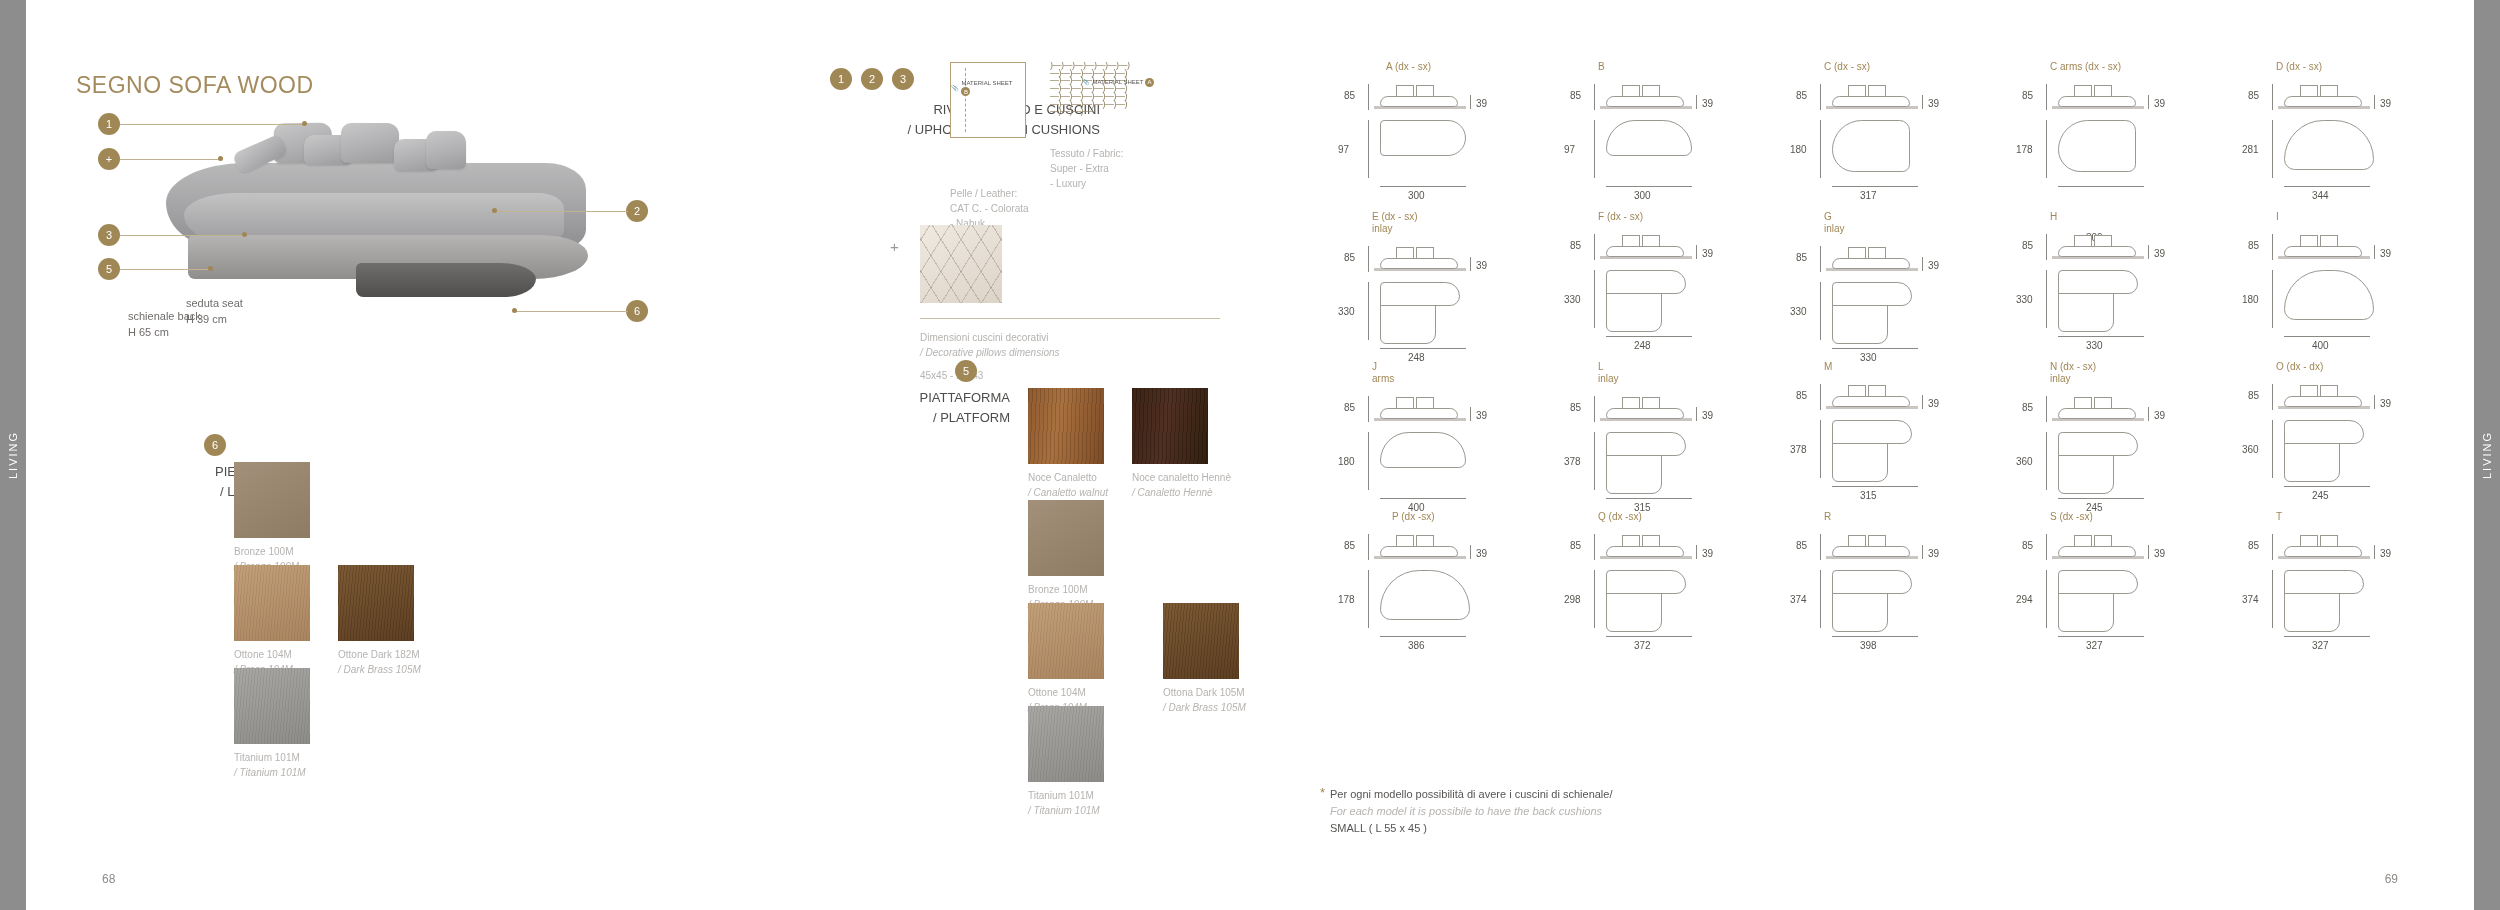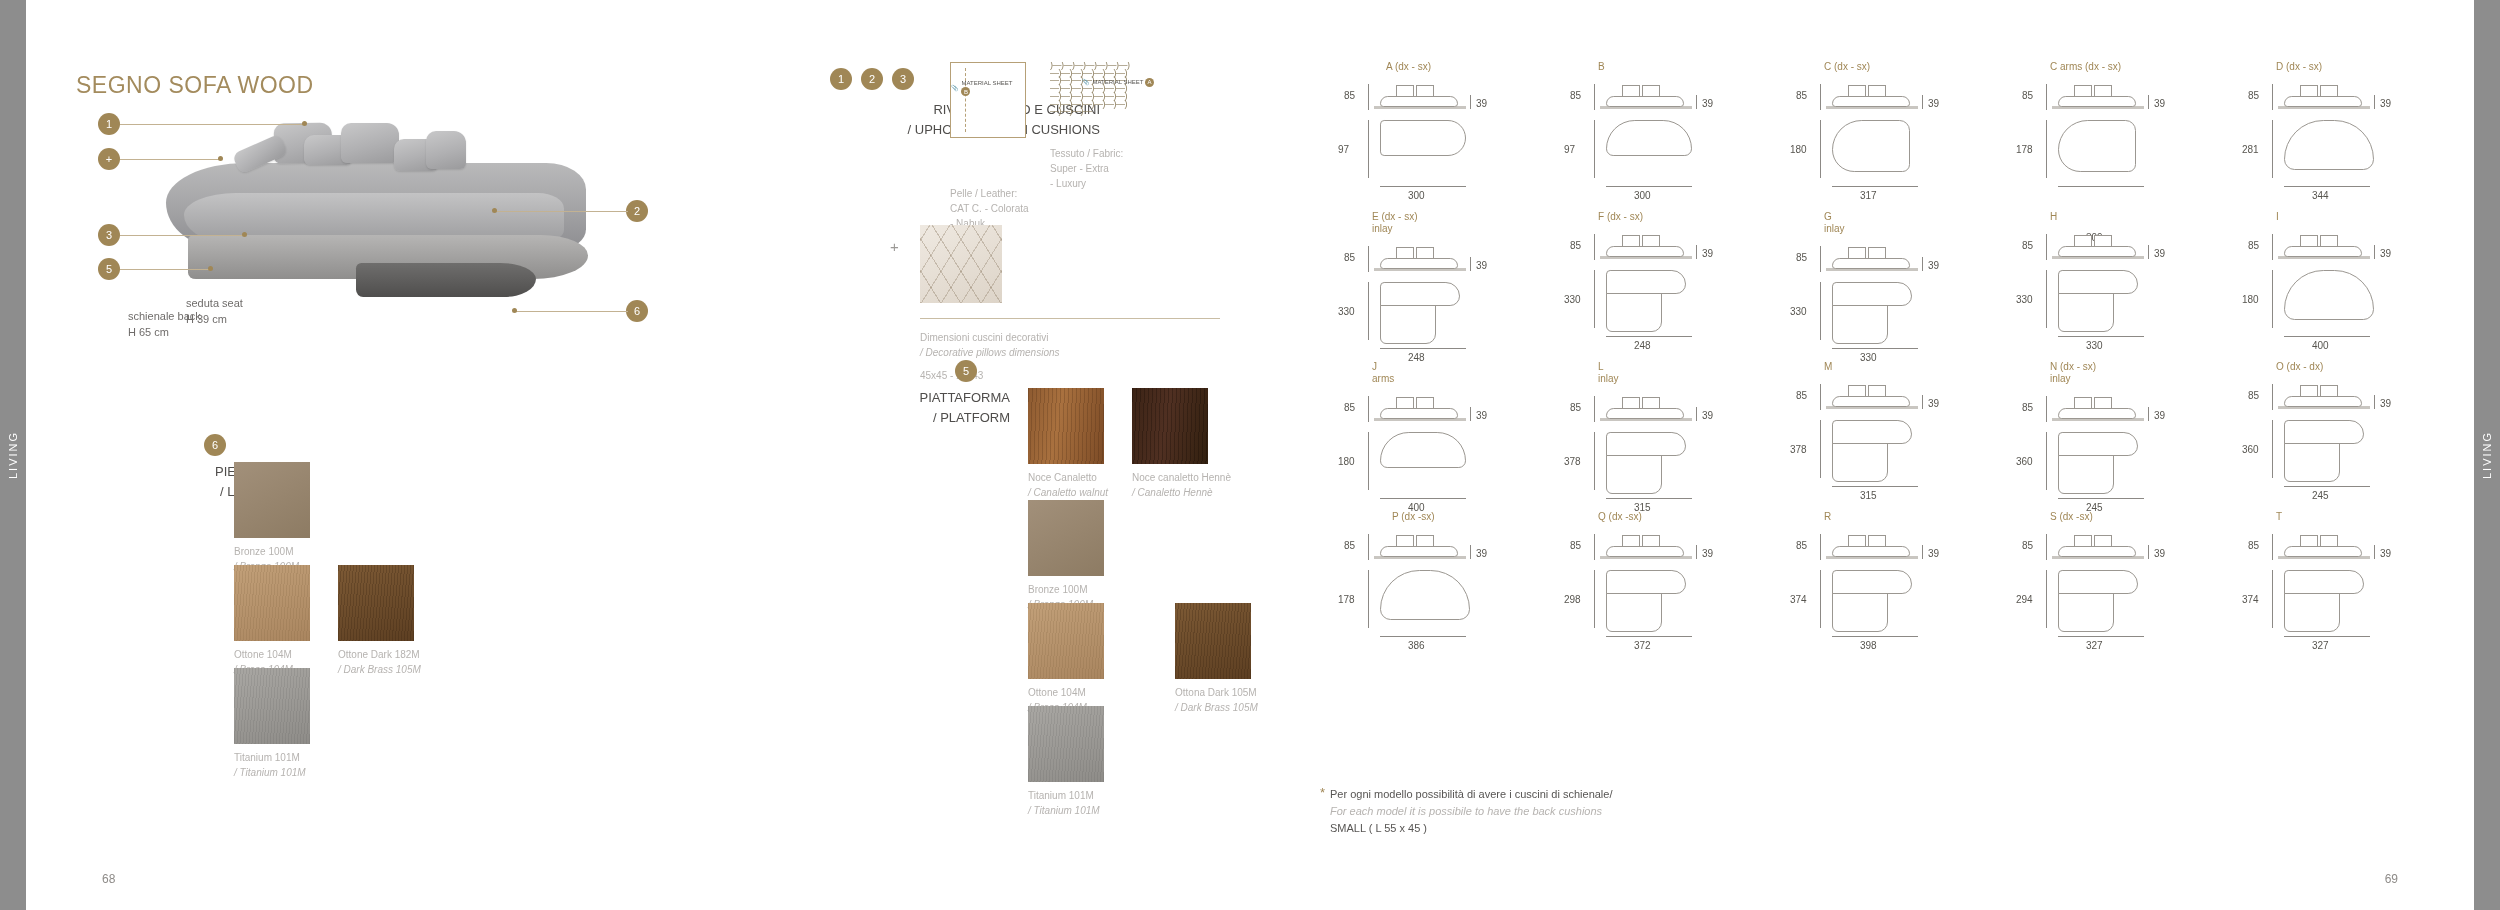--- a/index.html
+++ b/index.html
@@ -366,21 +366,21 @@
     </div>
 
     <div class="swatch" style="left:208px; top:603px;">
       <div class="chip" style="background:repeating-linear-gradient(95deg,rgba(120,92,56,.18) 0 1px,transparent 1px 3px),linear-gradient(160deg,#c2a079,#a9855f);"></div>
       <div class="cap">
         <div>Ottone 104M</div>
         <i>/ Brass 104M</i>
       </div>
     </div>
 
-    <div class="swatch" style="left:320px; top:603px;padding-left:35px;">
+    <div class="swatch" style="left:308px; top:603px;padding-left:35px;">
       <div class="chip" style="background:repeating-linear-gradient(95deg,rgba(50,30,12,.25) 0 1px,transparent 1px 3px),linear-gradient(160deg,#7d5a35,#5d3f22);"></div>
       <div class="cap">
         <div>Ottona Dark 105M</div>
         <i>/ Dark Brass 105M</i>
       </div>
     </div>
 
     <div class="swatch" style="left:208px; top:706px;">
       <div class="chip" style="background:repeating-linear-gradient(95deg,rgba(80,80,80,.14) 0 1px,transparent 1px 3px),linear-gradient(160deg,#a9a7a3,#8e8c88);"></div>
       <div class="cap">

